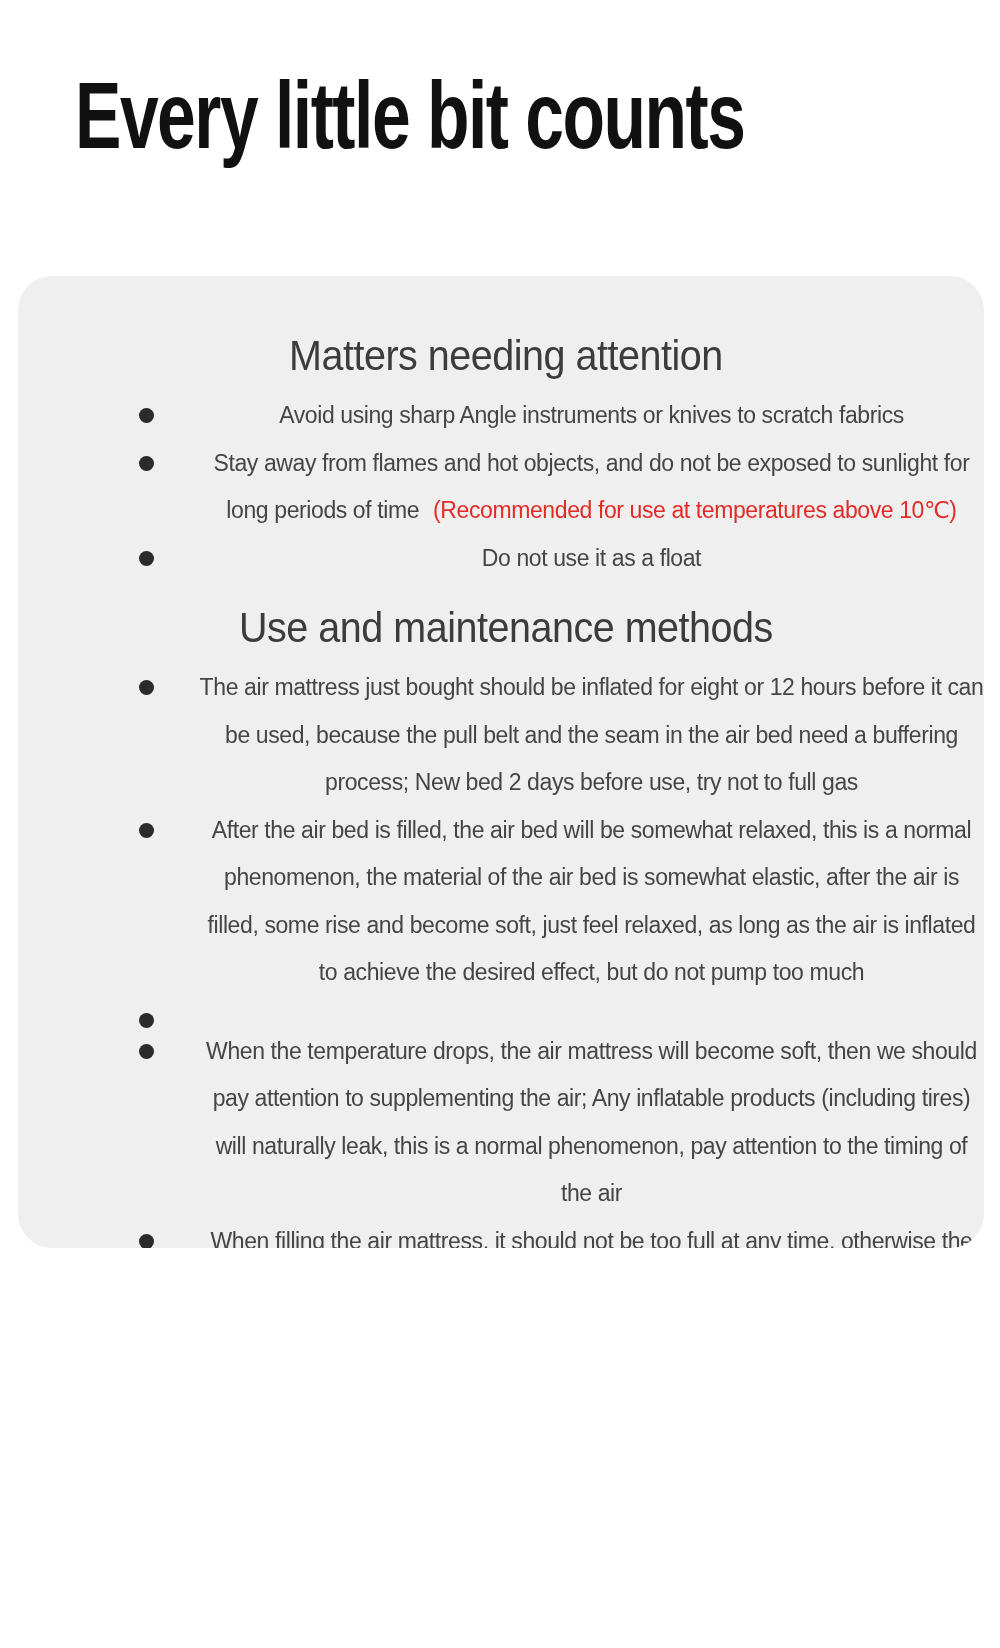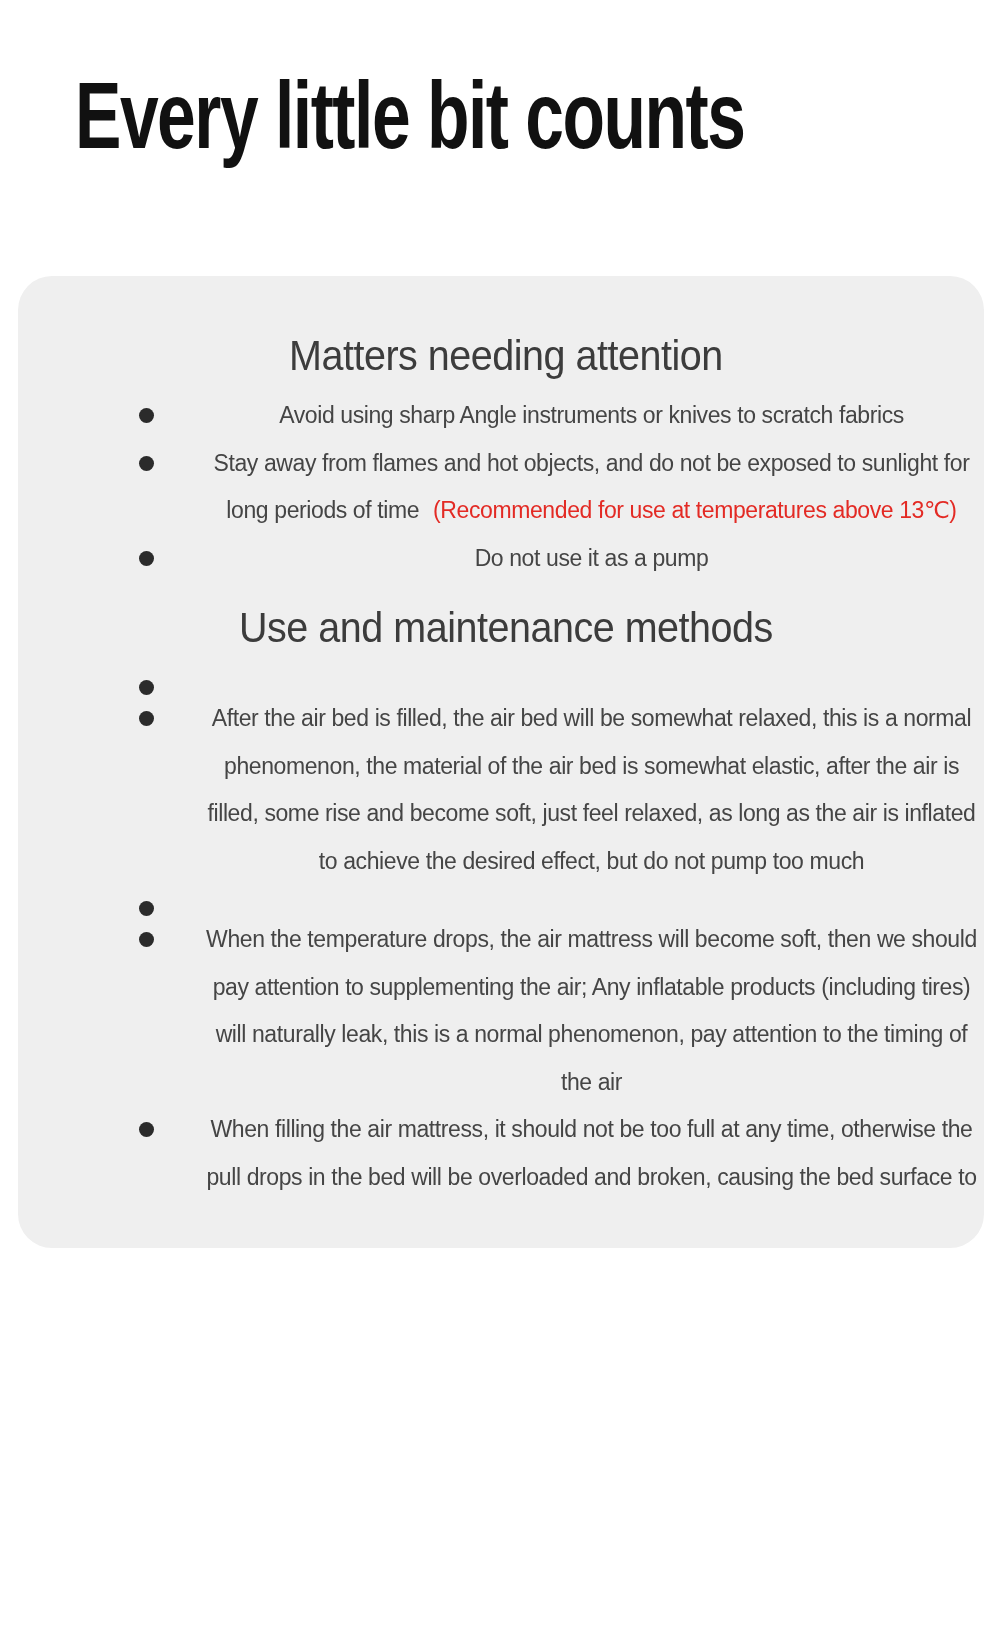--- a/index.html
+++ b/index.html
@@ -99,38 +99,39 @@
       <h2 class="section-title">Matters needing attention</h2>
       <div class="item-list">
 
         <div class="item">
           <span class="bullet"></span>
           <p class="item-text"><span>Avoid using sharp Angle instruments or knives to scratch fabrics</span></p>
         </div>
 
         <div class="item">
           <span class="bullet"></span>
-          <p class="item-text"><span>Stay away from flames and hot objects, and do not be exposed to sunlight for long periods of time</span><span class="hl">(Recommended for use at temperatures above 13℃)</span></p>
+          <p class="item-text"><span>Stay away from flames and hot objects, and do not be exposed to sunlight for long periods of time</span><span class="hl">(Recommended for use at temperatures above 10℃)</span></p>
         </div>
 
         <div class="item">
           <span class="bullet"></span>
-          <p class="item-text"><span>Do not use it as a pump</span></p>
+          <p class="item-text"><span>Do not use it as a float</span></p>
         </div>
 
 
       </div>
     </div>
 
     <div class="section second">
       <h2 class="section-title">Use and maintenance methods</h2>
       <div class="item-list">
 
         <div class="item">
           <span class="bullet"></span>
+          <p class="item-text"><span>The air mattress just bought should be inflated for eight or 12 hours before it can be used, because the pull belt and the seam in the air bed need a buffering process; New bed 2 days before use, try not to full gas</span></p>
         </div>
 
         <div class="item">
           <span class="bullet"></span>
           <p class="item-text"><span>After the air bed is filled, the air bed will be somewhat relaxed, this is a normal phenomenon, the material of the air bed is somewhat elastic, after the air is filled, some rise and become soft, just feel relaxed, as long as the air is inflated to achieve the desired effect, but do not pump too much</span></p>
         </div>
 
         <div class="item">
           <span class="bullet"></span>
         </div>

